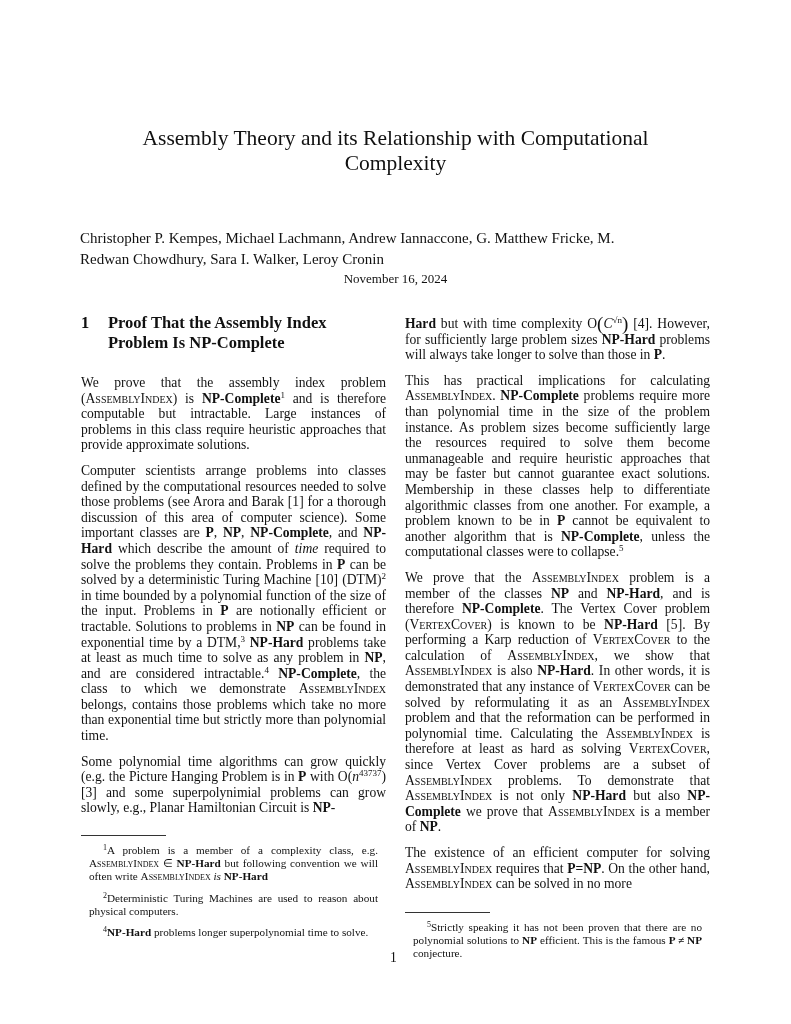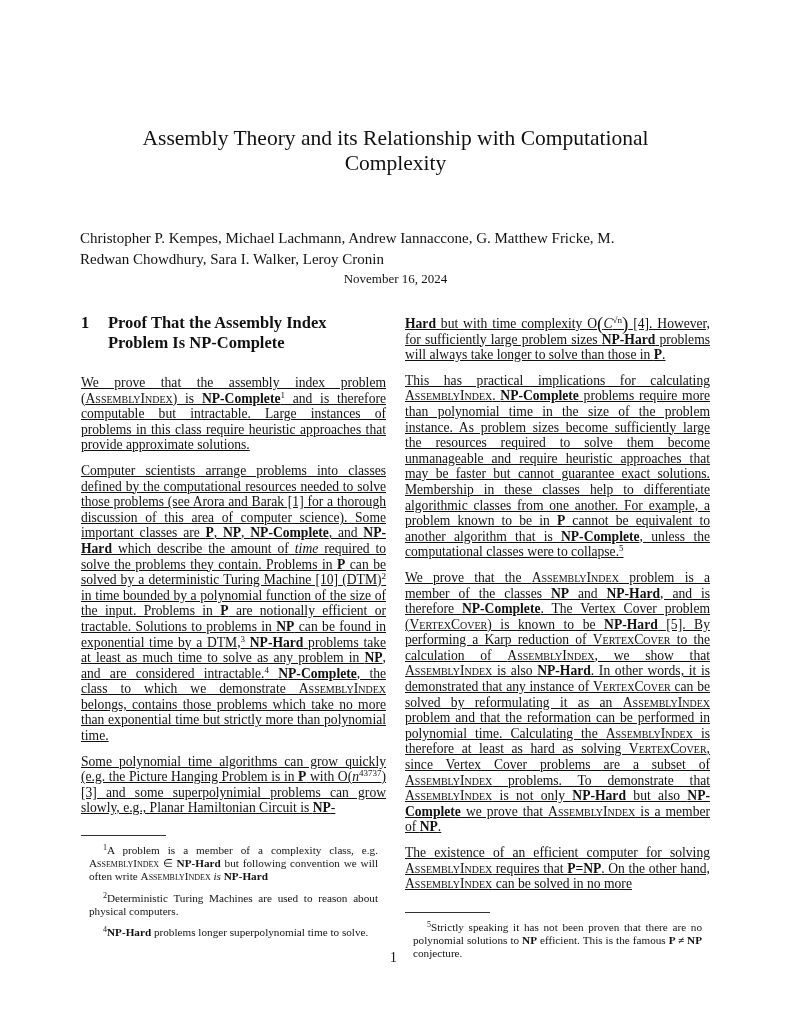--- a/index.html
+++ b/index.html
@@ -6,21 +6,21 @@
   body { width: 791px; height: 1024px; position: relative; overflow: hidden; color: #111; font-family: "DejaVu Serif", "Liberation Serif", serif; }
   .page { position: absolute; left: 0; top: 0; width: 791px; height: 1024px; background: #fff; }
   .title { position: absolute; left: 90px; width: 611px; top: 126px; text-align: center; font-family: "Liberation Serif", serif; font-size: 21.5px; line-height: 24.5px; font-weight: normal; margin: 0; }
   .authors { position: absolute; left: 80px; width: 631px; top: 218px; text-align: left; font-family: "Liberation Serif", serif; font-size: 15px; line-height: 21px; margin-top: 10px; }
   .date { position: absolute; left: 80px; width: 631px; top: 271px; text-align: center; font-family: "Liberation Serif", serif; font-size: 13px; }
   .col { position: absolute; top: 313px; font-family: "Liberation Serif", serif; font-size: 13.6px; line-height: 15.6px; text-align: justify; hyphens: auto; }
   .col.left { left: 81px; width: 305px; }
   .col.right { left: 405px; width: 305px; }
   .sec-head { font-weight: bold; font-size: 16.5px; line-height: 20px; margin: 0 0 22px 0; display: flex; text-align: left; }
   .sec-num { width: 27px; flex: none; }
-  .col p { margin: 0 0 10px 0; text-decoration: underline; }
+  .col p { margin: 0 0 10px 0; }
   .sc { font-variant: small-caps; }
   b { font-weight: bold; }
   sup { font-size: 9px; line-height: 0; vertical-align: 5px; }
   .fn-area { position: absolute; font-family: "Liberation Serif", serif; font-size: 11.2px; line-height: 13.2px; text-align: justify; }
   .fn-area.left { left: 81px; width: 305px; top: 835px; }
   .fn-area.right { left: 405px; width: 305px; top: 912px; }
   .fn-rule { width: 85px; border-top: 1px solid #333; margin-bottom: 4px; }
   .fn { text-indent: 14px; margin: 8px; }
   .fn sup { font-size: 8px; vertical-align: 4px; }
   .page-num { position: absolute; left: 390px; top: 950px; font-family: "Liberation Serif", serif; font-size: 13.6px; }

